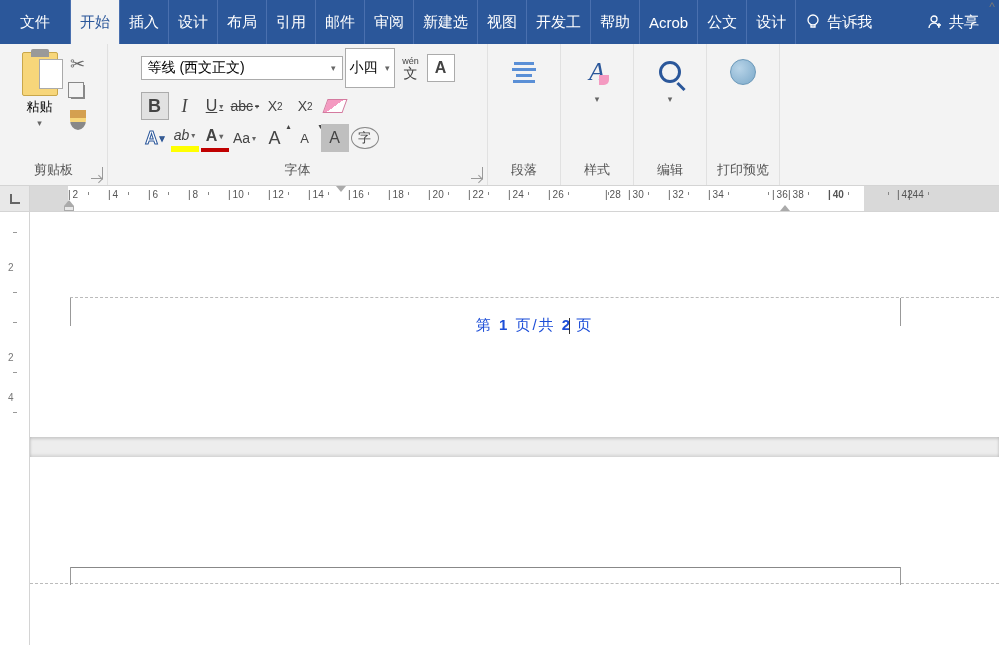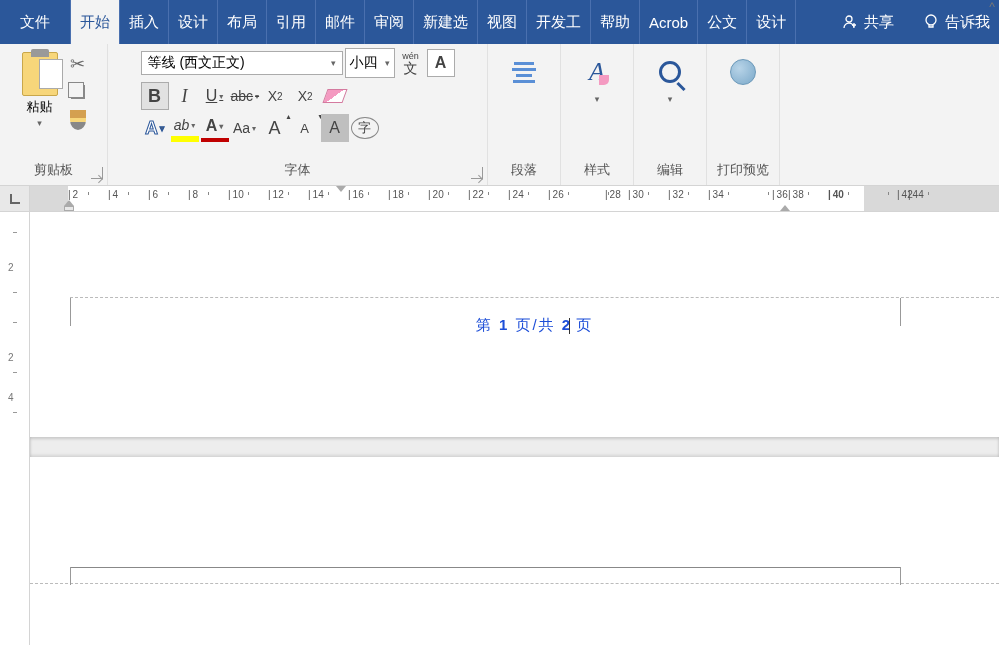--- a/index.html
+++ b/index.html
@@ -32,21 +32,21 @@
 .small-icon { width: 20px; height: 20px; display: flex; align-items: center; justify-content: center; cursor: pointer; }
 .scissors { font-size: 18px; color: #666; }
 .copy-ic { width: 14px; height: 14px; border: 1px solid #888; background: #fff; position: relative; }
 .copy-ic::after { content: ""; position: absolute; top: -4px; left: -4px; width: 14px; height: 14px; border: 1px solid #888; background: #f3f3f3; }
 .brush { width: 16px; height: 20px; background: linear-gradient(#d4a050 0 40%, #f7d67a 40% 60%, #888 60%); border-radius: 0 0 50% 50%; }
 
 
 .font-content { display: flex; flex-direction: column; gap: 4px; }
 .font-row { display: flex; gap: 2px; align-items: center; }
 .font-name { width: 202px; height: 24px; border: 1px solid #ababab; background: #fff; font-size: 14px; padding: 0 6px; display: flex; align-items: center; justify-content: space-between; }
-.font-size { width: 50px; height: 30px; border: 1px solid #ababab; background: #fff; font-size: 14px; padding: 0 4px; display: flex; align-items: center; justify-content: space-between; }
+.font-size { width: 50px; height: 40px; border: 1px solid #ababab; background: #fff; font-size: 14px; padding: 0 4px; display: flex; align-items: center; justify-content: space-between; }
 .dd-arrow { font-size: 9px; color: #666; }
 .fbtn { min-width: 28px; height: 28px; display: flex; align-items: center; justify-content: center; font-size: 16px; cursor: pointer; position: relative; color: #444; }
 .fbtn.box { border: 1px solid #ababab; background: #fff; }
 .fbtn .dd { font-size: 8px; margin-left: 2px; color: #666; }
 .wenzi { flex-direction: column; font-size: 9px; line-height: 1; }
 .wenzi .main { font-size: 14px; }
 .bold-b { font-weight: bold; font-size: 18px; background: #e1e1e1; border: 1px solid #ababab; }
 .italic-i { font-style: italic; font-family: serif; font-size: 18px; }
 .under-u { text-decoration: underline; font-size: 16px; }
 .strike-a { text-decoration: line-through; font-size: 14px; }
@@ -127,34 +127,34 @@
   <div class="tab">引用</div>
   <div class="tab">邮件</div>
   <div class="tab">审阅</div>
   <div class="tab">新建选</div>
   <div class="tab">视图</div>
   <div class="tab">开发工</div>
   <div class="tab">帮助</div>
   <div class="tab">Acrob</div>
   <div class="tab">公文</div>
   <div class="tab">设计</div>
+  <div class="tab tell">
+    <svg class="bulb" viewBox="0 0 16 16">
+        <circle cx="8" cy="6" r="5" fill="none" stroke="#fff" stroke-width="1.3"></circle>
+        <path d="M6 11v2h4v-2" fill="none" stroke="#fff" stroke-width="1.3"></path>
+      </svg>
+    <span>告诉我</span>
+  </div>
   <div class="tab share">
     <svg class="bulb" viewBox="0 0 16 16">
         <circle cx="7" cy="5" r="3" fill="none" stroke="#fff" stroke-width="1.3"></circle>
         <path d="M2 14c0-3 2.5-5 5-5s5 2 5 5" fill="none" stroke="#fff" stroke-width="1.3"></path>
         <path d="M12 9v4M10 11h4" stroke="#fff" stroke-width="1.3"></path>
       </svg>
     <span>共享</span>
-  </div>
-  <div class="tab tell">
-    <svg class="bulb" viewBox="0 0 16 16">
-        <circle cx="8" cy="6" r="5" fill="none" stroke="#fff" stroke-width="1.3"></circle>
-        <path d="M6 11v2h4v-2" fill="none" stroke="#fff" stroke-width="1.3"></path>
-      </svg>
-    <span>告诉我</span>
   </div>
 </div>
 
 <div class="ribbon">
 
   <div class="group" style="width:108px">
     <div class="clipboard-content">
       <div class="paste-btn">
         <div class="paste-icon"></div>
         <div class="paste-label">粘贴</div>

